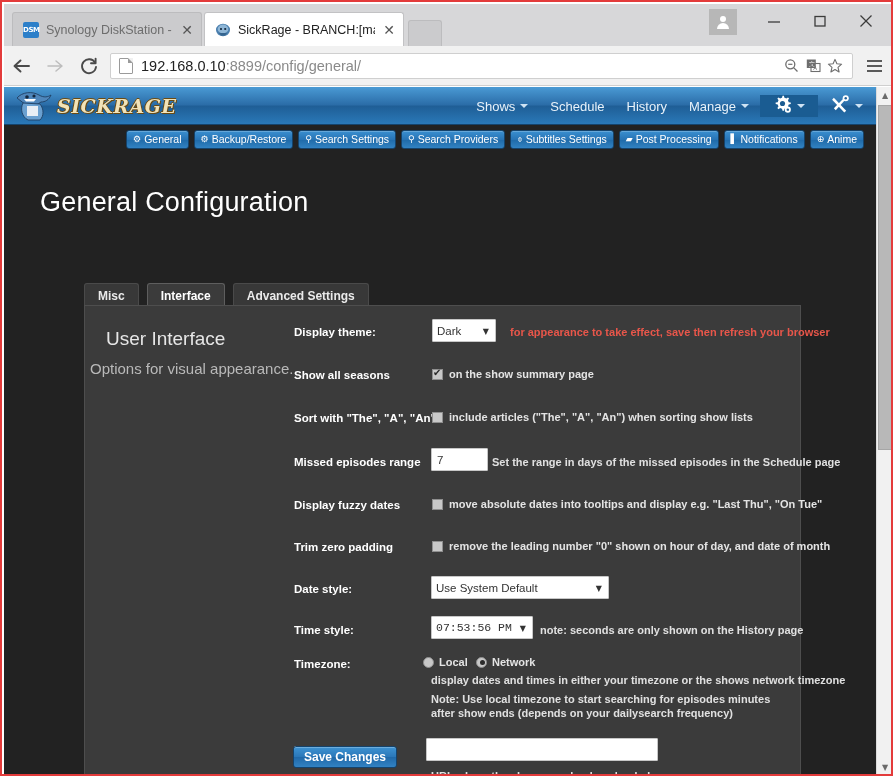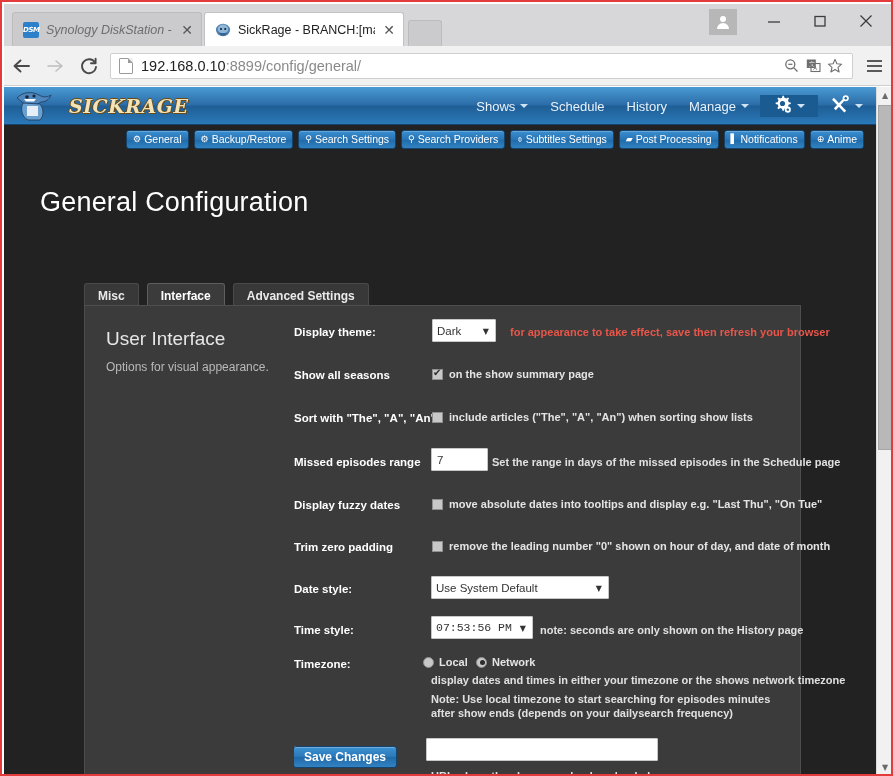--- a/index.html
+++ b/index.html
@@ -251,21 +251,20 @@
     width: 872px; height: 38px;
     background: linear-gradient(to bottom, #4a9ad4 0%, #2b6da8 48%, #1f5e96 52%, #2a79b8 100%);
     border-bottom: 1px solid #15436b;
   }
   #sr-logo {
     position: absolute;
     left: 4px; top: 1px;
     width: 180px; height: 36px;
     display: flex;
     align-items: center;
-    gap: 12px;
   }
   #shark {
     width: 40px; height: 34px;
     position: relative;
     margin-left: 6px;
     flex: 0 0 40px;
   }
   #logo-text {
     font-family: "DejaVu Serif", serif;
     font-style: italic;
@@ -395,22 +394,22 @@
   }
   .cfg-section-title {
     position: absolute;
     left: 21px; top: 22px;
     font-size: 19px;
     color: #e6e6e6;
     font-weight: normal;
   }
   .cfg-section-sub {
     position: absolute;
-    left: 21px; top: 54px;
-    font-size: 12px;
+    left: 5px; top: 54px;
+    font-size: 15px;
     color: #b9b9b9;
   }
   .fld-label {
     position: absolute;
     font-size: 11.5px;
     font-weight: bold;
     color: #ffffff;
     white-space: nowrap;
   }
   .fld-ctl {
@@ -555,21 +554,21 @@
     background: #b8b8b8;
     border: 1px solid #a6a6a6;
   }
 </style>
 </head>
 <body>
 
 <div id="browser-window">
 
   <div id="tabstrip">
-    <div class="tab inactive" style="left:8px; width:190px;font-style:italic;">
+    <div class="tab inactive" style="left:8px; width:190px;">
       <span class="tab-favicon fav-dsm">DSM</span>
       <span class="tab-title">Synology DiskStation - NA</span>
       <span class="tab-close">✕</span>
     </div>
     <div class="tab active" style="left:200px; width:200px;">
       <span class="tab-favicon">
         <svg width="16" height="16" viewBox="0 0 16 16" aria-hidden="true">
           <ellipse cx="8" cy="8" rx="7" ry="6.2" fill="#4a7fae"></ellipse>
           <ellipse cx="8" cy="7" rx="5.4" ry="4.4" fill="#8fb6d6"></ellipse>
           <circle cx="6" cy="7" r="1.1" fill="#14283c"></circle>

